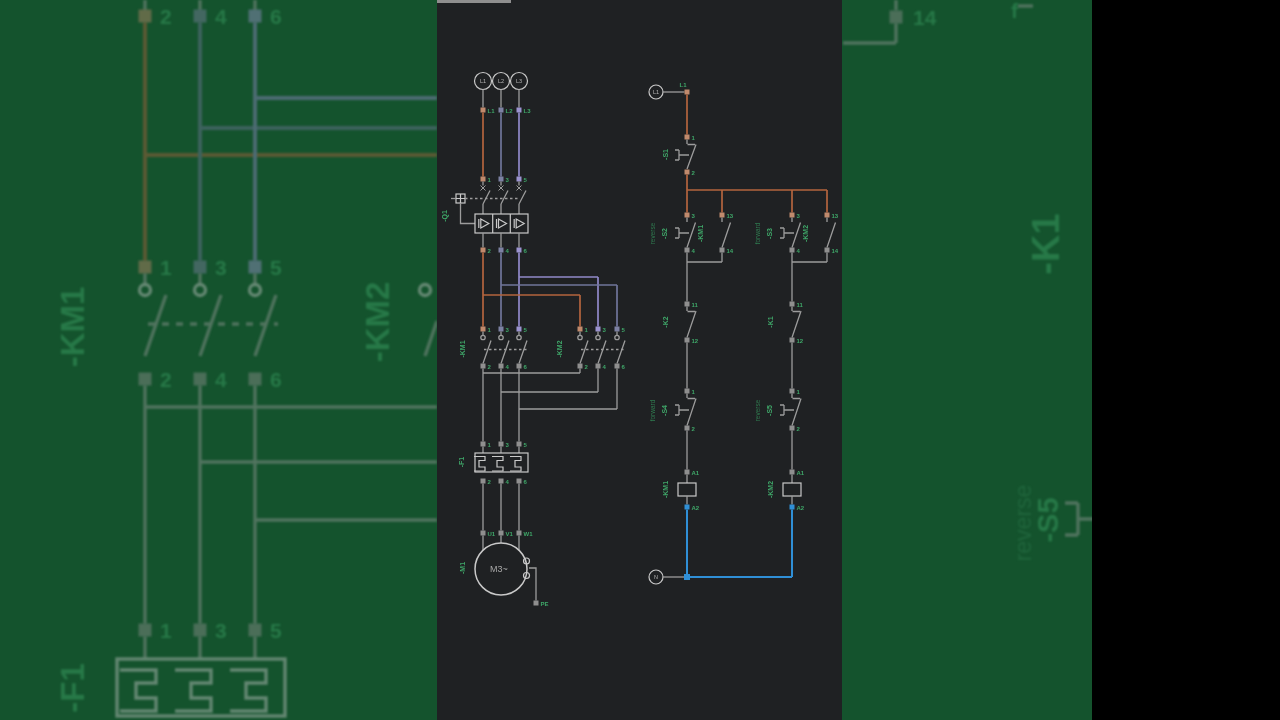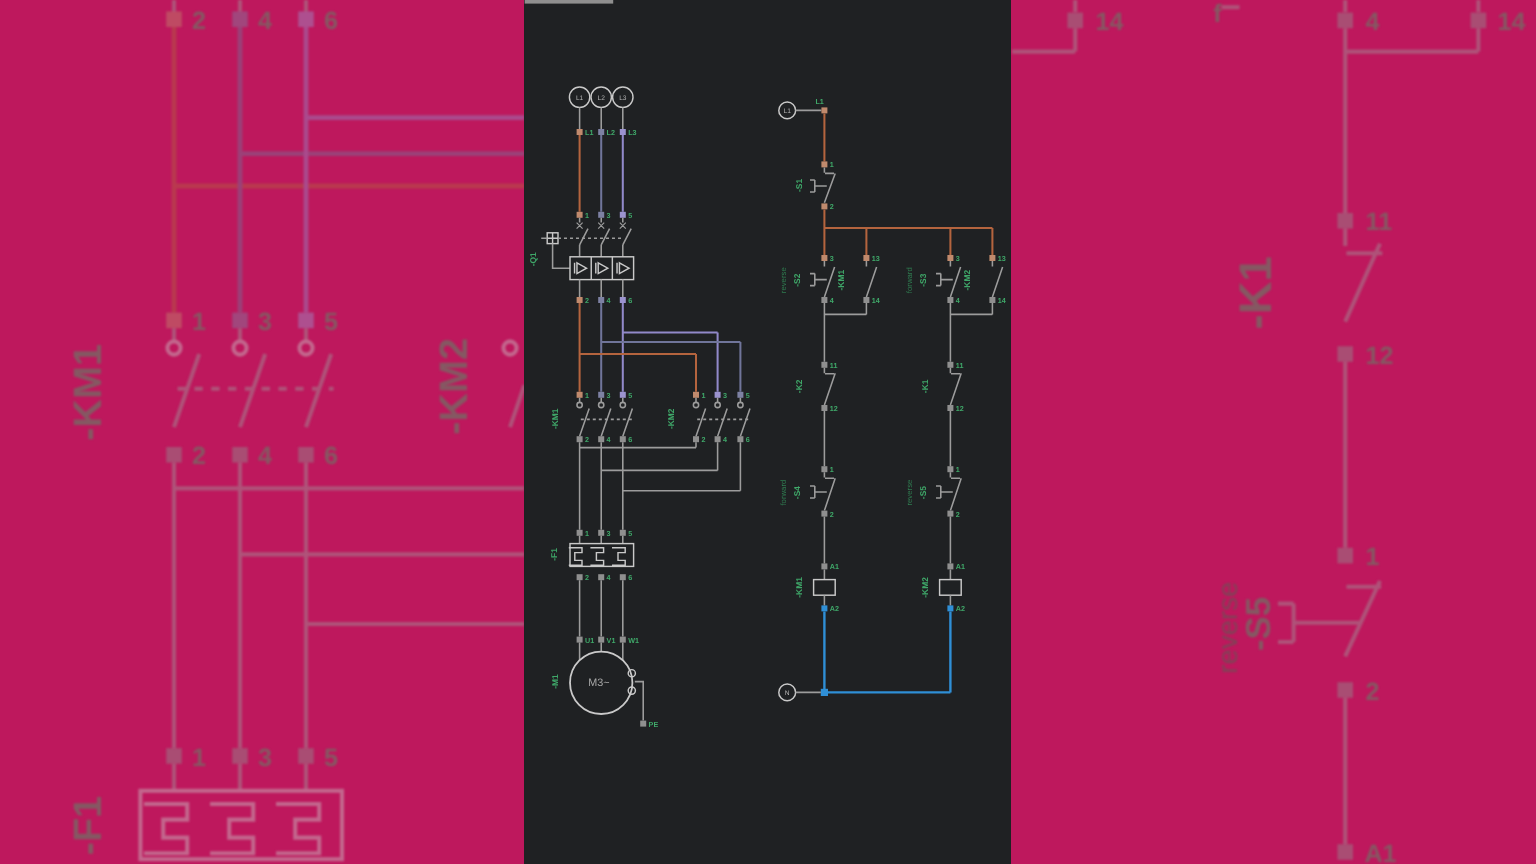--- a/index.html
+++ b/index.html
@@ -1,16 +1,16 @@
 <!DOCTYPE html>
 <html><head>
 <meta charset="utf-8">
 <style>
   html,body{margin:0;padding:0;background:#000;}
-  #stage{position:relative;width:1280px;height:720px;background:#be185d;overflow:hidden;
+  #stage{position:relative;width:1092px;height:720px;background:#14532d;overflow:hidden;
          font-family:"Liberation Sans",sans-serif;}
   svg{position:absolute;top:0;}
   #bgL{left:0;} #bgR{left:843px;}
   #center{left:437px;background:#1f2123;}
   .dimmed{filter:blur(1px);}
   
   .wg{stroke:#9c9c9c;stroke-width:1.3;fill:none}
   .wo{stroke:#b4643e;stroke-width:1.7;fill:none}
   .ws{stroke:#70759a;stroke-width:1.7;fill:none}
   .wp{stroke:#9189c9;stroke-width:1.7;fill:none}

